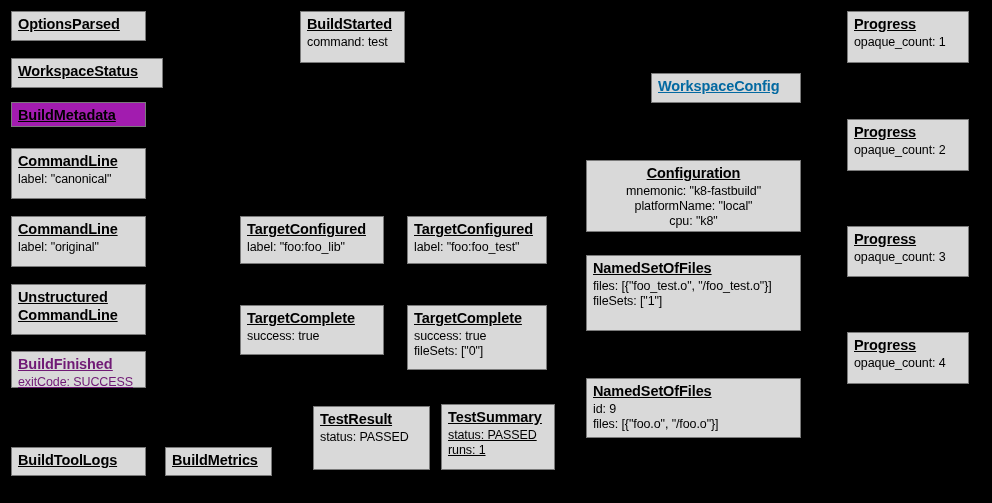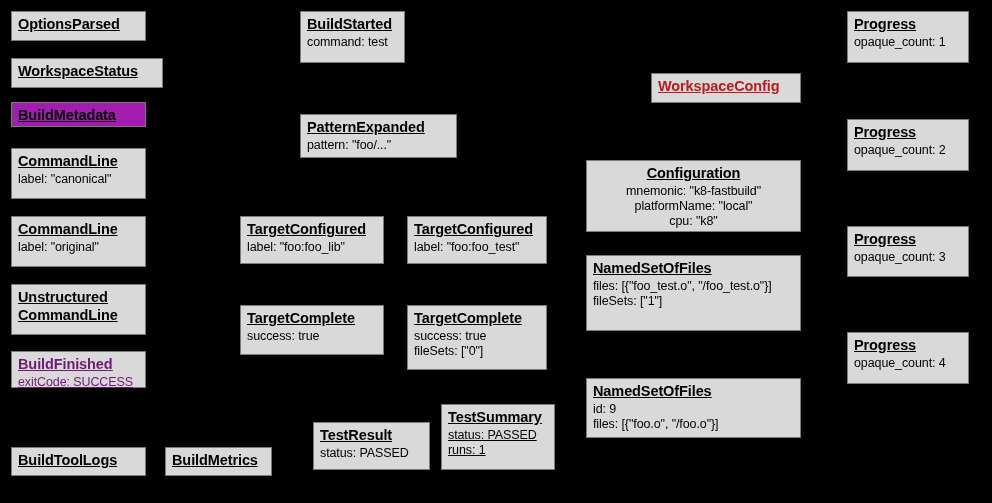--- a/index.html
+++ b/index.html
@@ -87,26 +87,20 @@
     </div>
     <div class="node" style="left: 165px; top: 447px; width: 107px; height: 29px; background: rgb(217, 217, 217); border-color: rgb(122, 122, 122); color: rgb(0, 0, 0);">
       <span class="node-title">BuildMetrics</span>
     </div>
     <div class="node" style="left: 300px; top: 11px; width: 105px; height: 52px; background: rgb(217, 217, 217); border-color: rgb(122, 122, 122); color: rgb(0, 0, 0);">
       <span class="node-title">BuildStarted</span>
       <span class="node-fields">
         <span class="node-field">command: test</span>
       </span>
     </div>
-    <div class="node" style="left: 300px; top: 114px; width: 157px; height: 44px; background: rgb(217, 217, 217); border-color: rgb(122, 122, 122); color: rgb(0, 0, 0);">
-      <span class="node-title">PatternExpanded</span>
-      <span class="node-fields">
-        <span class="node-field">pattern: "foo/..."</span>
-      </span>
-    </div>
     <div class="node" style="left: 240px; top: 216px; width: 144px; height: 48px; background: rgb(217, 217, 217); border-color: rgb(122, 122, 122); color: rgb(0, 0, 0);">
       <span class="node-title">TargetConfigured</span>
       <span class="node-fields">
         <span class="node-field">label: "foo:foo_lib"</span>
       </span>
     </div>
     <div class="node" style="left: 407px; top: 216px; width: 140px; height: 48px; background: rgb(217, 217, 217); border-color: rgb(122, 122, 122); color: rgb(0, 0, 0);">
       <span class="node-title">TargetConfigured</span>
       <span class="node-fields">
         <span class="node-field">label: "foo:foo_test"</span>
@@ -118,34 +112,34 @@
         <span class="node-field">success: true</span>
       </span>
     </div>
     <div class="node" style="left: 407px; top: 305px; width: 140px; height: 65px; background: rgb(217, 217, 217); border-color: rgb(122, 122, 122); color: rgb(0, 0, 0);">
       <span class="node-title">TargetComplete</span>
       <span class="node-fields">
         <span class="node-field">success: true</span>
         <span class="node-field">fileSets: ["0"]</span>
       </span>
     </div>
-    <div class="node" style="left: 313px; top: 422px; width: 117px; height: 48px; background: rgb(217, 217, 217); border-color: rgb(122, 122, 122); color: rgb(0, 0, 0);">
+    <div class="node" style="left: 313px; top: 406px; width: 117px; height: 64px; background: rgb(217, 217, 217); border-color: rgb(122, 122, 122); color: rgb(0, 0, 0);">
       <span class="node-title">TestResult</span>
       <span class="node-fields">
         <span class="node-field">status: PASSED</span>
       </span>
     </div>
     <div class="node" style="left: 441px; top: 404px; width: 114px; height: 66px; background: rgb(217, 217, 217); border-color: rgb(122, 122, 122); color: rgb(0, 0, 0); text-decoration: underline;">
       <span class="node-title">TestSummary</span>
       <span class="node-fields">
         <span class="node-field">status: PASSED</span>
         <span class="node-field">runs: 1</span>
       </span>
     </div>
-    <div class="node" style="left: 651px; top: 73px; width: 150px; height: 30px; background: rgb(217, 217, 217); border-color: rgb(122, 122, 122); color: #b91c1c;">
+    <div class="node" style="left: 651px; top: 73px; width: 150px; height: 30px; background: rgb(217, 217, 217); border-color: rgb(122, 122, 122); color: #0369a1;">
       <span class="node-title">WorkspaceConfig</span>
     </div>
     <div class="node" style="left: 586px; top: 160px; width: 215px; height: 72px; background: rgb(217, 217, 217); border-color: rgb(122, 122, 122); color: rgb(0, 0, 0); text-align: center;">
       <span class="node-title">Configuration</span>
       <span class="node-fields">
         <span class="node-field">mnemonic: "k8-fastbuild"</span>
         <span class="node-field">platformName: "local"</span>
         <span class="node-field">cpu: "k8"</span>
       </span>
     </div>

